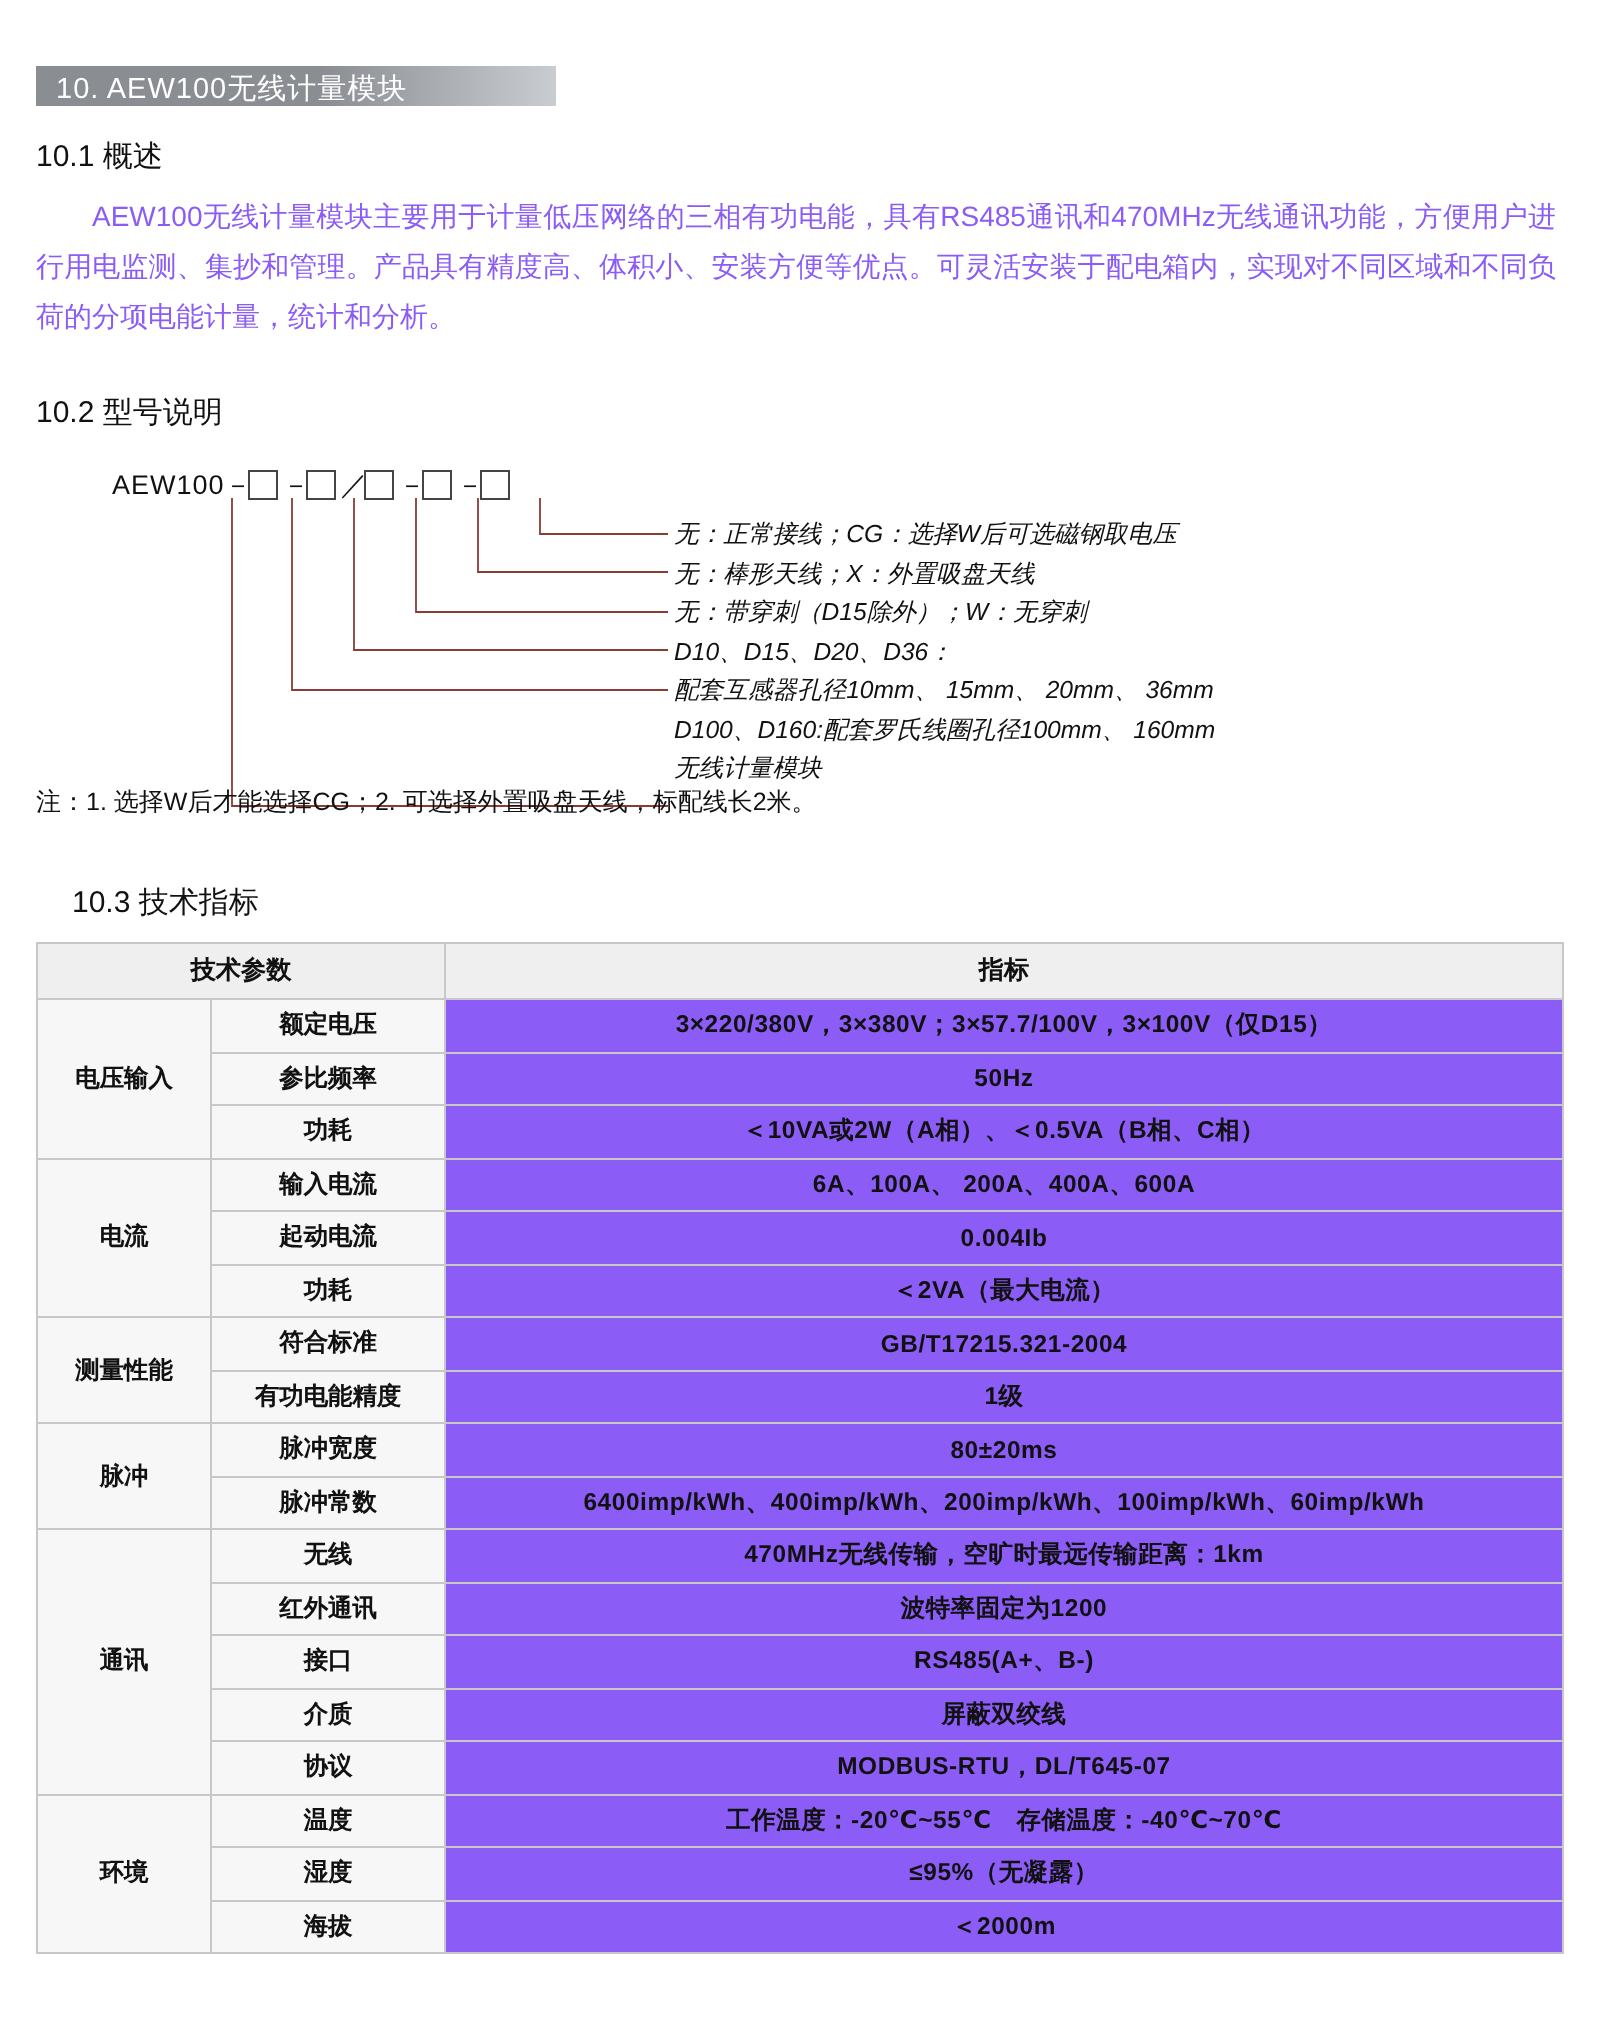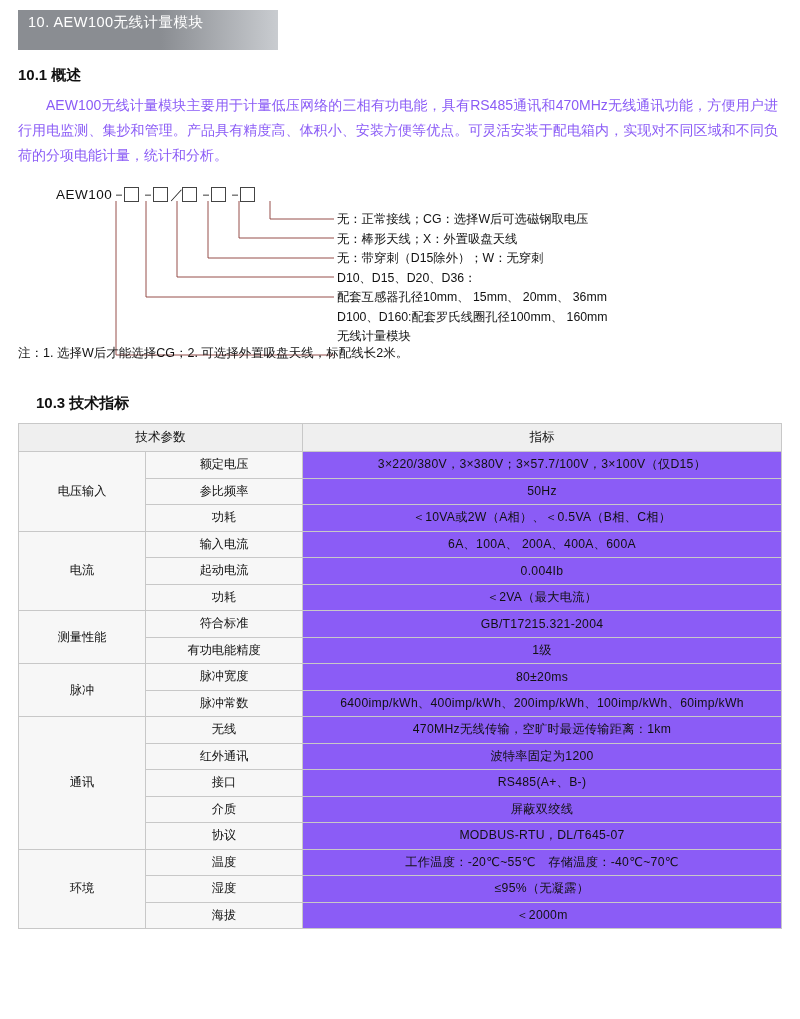--- a/index.html
+++ b/index.html
@@ -18,40 +18,40 @@
   .page {
     width: 800px;
     height: 1019px;
     position: relative;
     padding: 0;
     box-sizing: border-box;
   }
 
   
   .chapter-head {
-    margin: 10px 0 0 18px;
+    margin: 33px 0 0 18px;
     display: flex;
     align-items: stretch;
     width: 260px;
-    height: 40px;
+    height: 20px;
     background: linear-gradient(to right, #8a8d92 0%, #8a8d92 55%, #c9ccd0 100%);
   }
   .chapter-head .ch-text {
     font-size: 14.5px;
     color: #ffffff;
     line-height: 24px;
     padding-left: 10px;
     letter-spacing: 0.5px;
     white-space: nowrap;
   }
 
   
   .sec-h {
     font-size: 15px;
-    font-weight: bold;
+    font-weight: normal;
     color: #111;
     margin: 16px 0 8px 18px;
   }
   .sec-h.sp2 { margin-top: 26px; }
   .sec-h.sp3 { margin-top: 26px; margin-left: 36px; }
 
   
   .para {
     margin: 0 22px 0 18px;
     font-size: 14px;
@@ -97,45 +97,46 @@
     width: 800px; height: 190px;
   }
   .note-list {
     position: absolute;
     left: 337px;
     top: 32px;
     font-size: 12.3px;
     line-height: 19.5px;
     color: #111;
     white-space: nowrap;
+    font-style: italic;
   }
   .note-list .nl-row { height: 19.5px; }
   .model-bottom-note {
     position: absolute;
     left: 18px;
     top: 167px;
     font-size: 12.5px;
     color: #111;
   }
 
   
   .spec-table {
     margin: 10px auto 0 auto;
     width: 764px;
     border-collapse: collapse;
     font-size: 12.2px;
     color: #111;
   }
   .spec-table td, .spec-table th {
     border: 1px solid #c8c8c8;
-    padding: 0 20px;
+    padding: 0 0;
     height: 25.5px;
     text-align: center;
     vertical-align: middle;
-    font-weight: normal;
+    font-weight: bold;
   }
   .spec-table thead td {
     background: #efefef;
     font-size: 12.6px;
     height: 27px;
   }
   .spec-table td.grp {
     background: #f7f7f7;
     width: 86px;
   }
@@ -153,20 +154,21 @@
 
 <div class="page">
 
   <div class="chapter-head">
     <div class="ch-text">10.  AEW100无线计量模块</div>
   </div>
 
   <div class="sec-h">10.1  概述</div>
   <div class="para">AEW100无线计量模块主要用于计量低压网络的三相有功电能，具有RS485通讯和470MHz无线通讯功能，方便用户进行用电监测、集抄和管理。产品具有精度高、体积小、安装方便等优点。可灵活安装于配电箱内，实现对不同区域和不同负荷的分项电能计量，统计和分析。</div>
 
+  <div class="sec-h sp2">10.2  型号说明</div>
 
   <div class="model-wrap">
     <div class="model-code">
       <span>AEW100</span><span class="dash">－</span><span class="bx"></span><span class="dash">－</span><span class="bx"></span><span class="dash">／</span><span class="bx"></span><span class="dash">－</span><span class="bx"></span><span class="dash">－</span><span class="bx"></span>
     </div>
 
     <svg class="lines-svg" viewBox="0 0 800 190">
       <g stroke="#8a3b35" stroke-width="0.9" fill="none">
 
         <path d="M270,23 L270,41 L334,41"></path>

